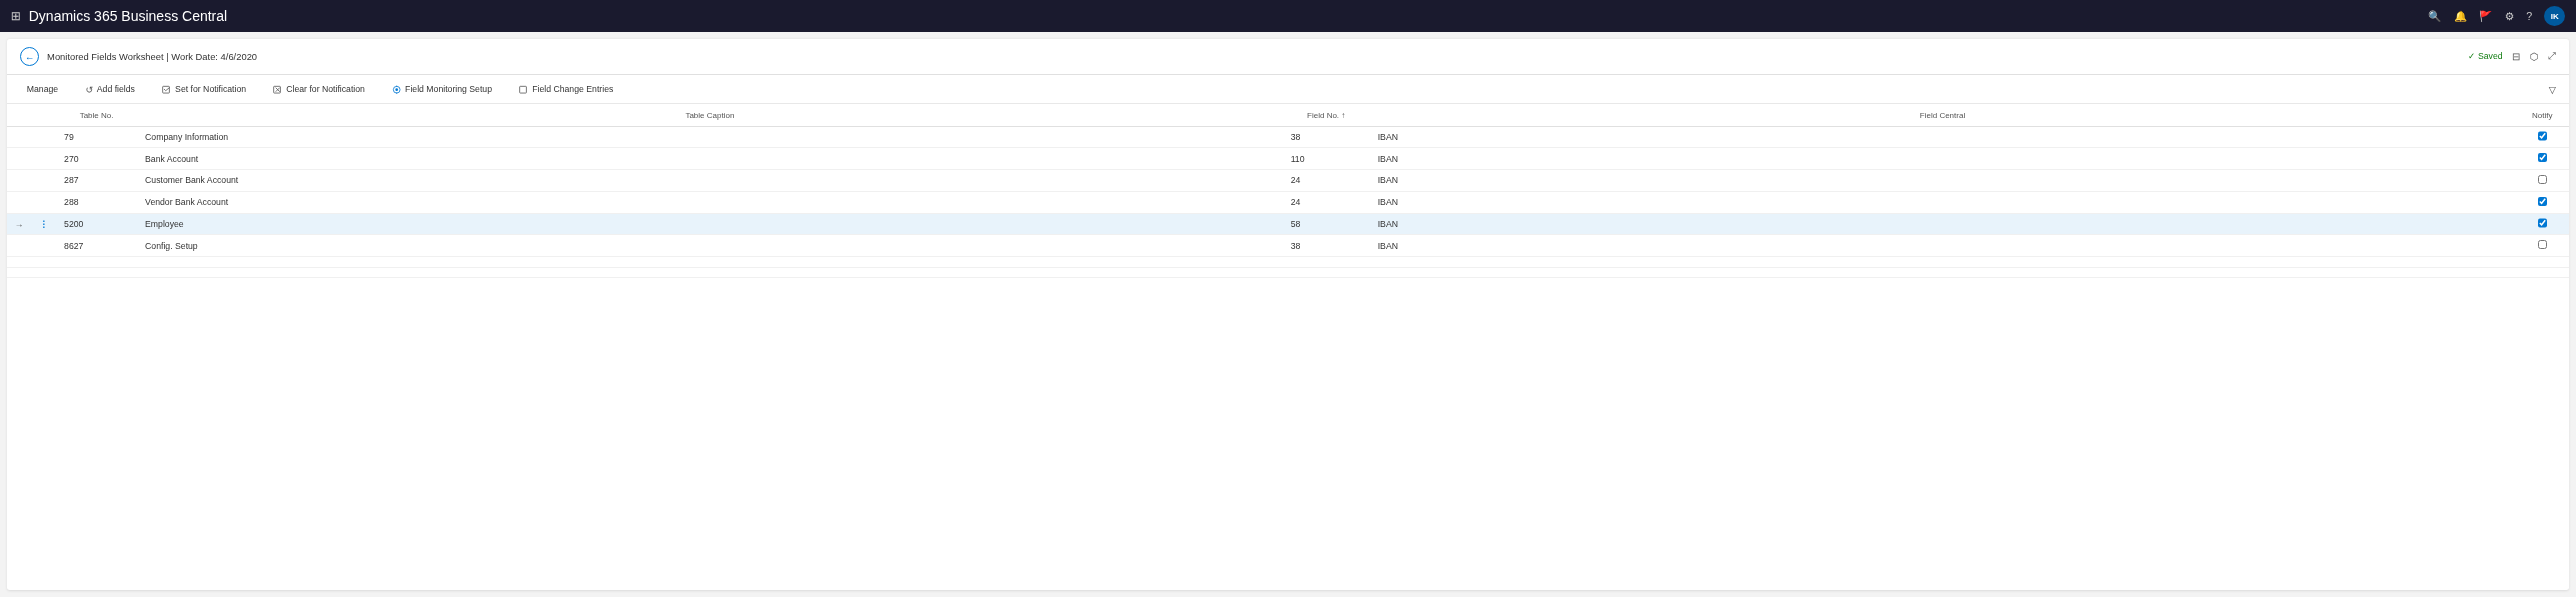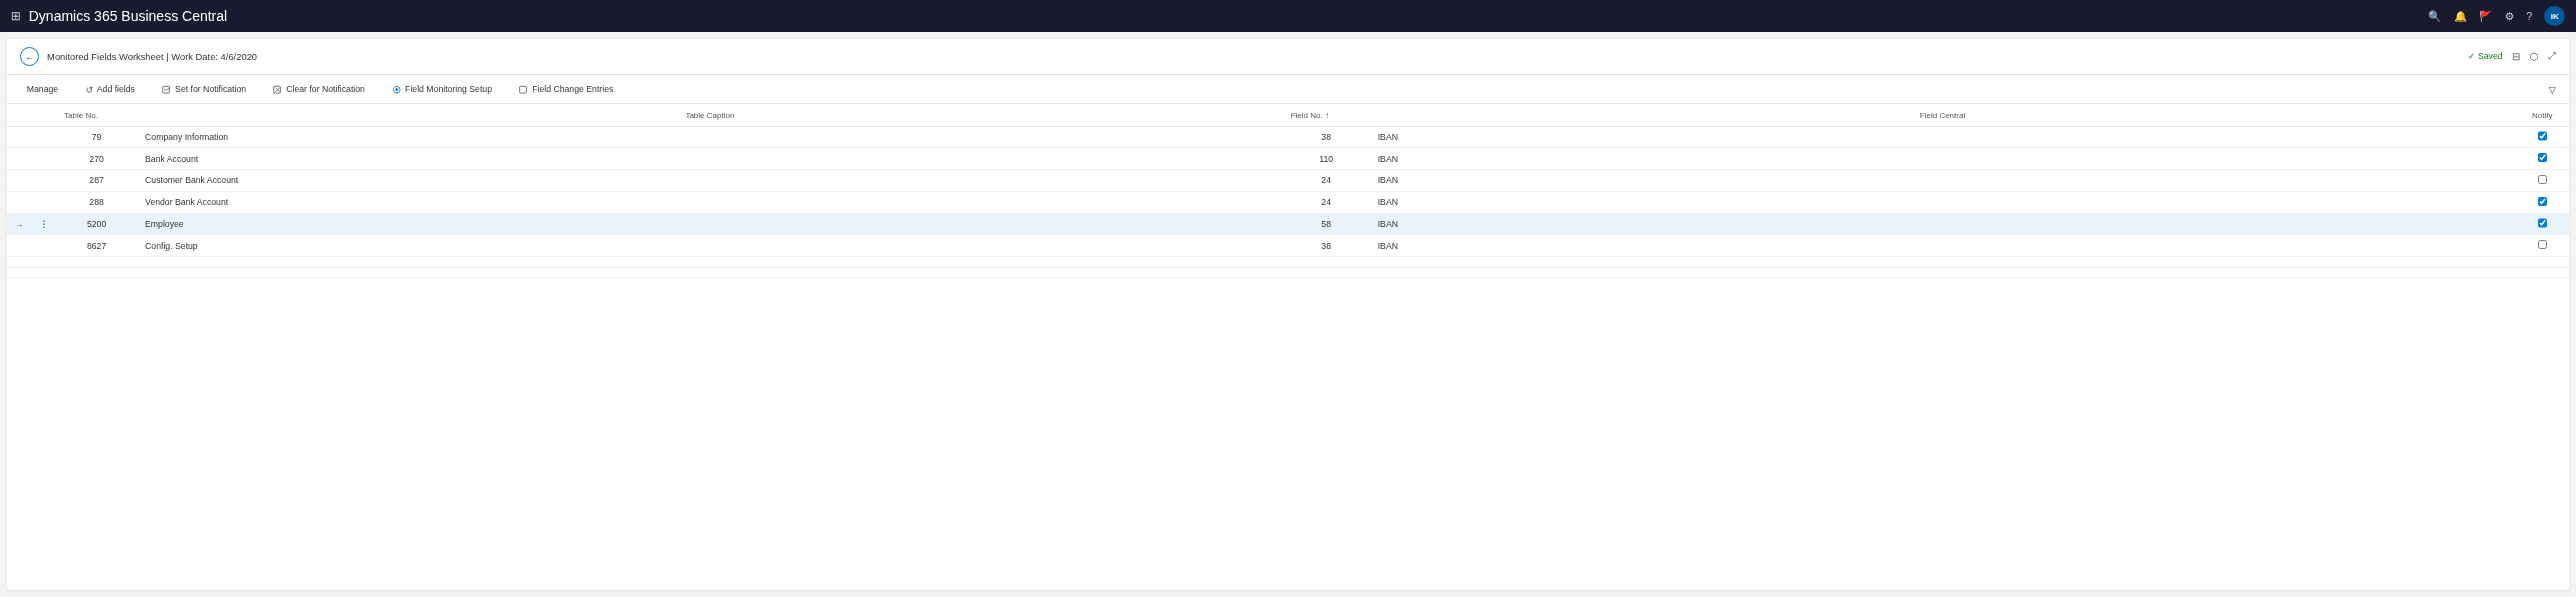--- a/index.html
+++ b/index.html
@@ -125,41 +125,41 @@
 
     
     .table-area {
       padding: 0;
     }
     .data-table {
       width: 100%;
       border-collapse: collapse;
     }
     .data-table thead th {
-      text-align: left;
+      text-align: center;
       font-weight: 400;
       color: #555;
       font-size: 8px;
       padding: 6.7px 8px 5.4px;
       border-bottom: 0.7px solid #e0e0e0;
       white-space: nowrap;
     }
     .data-table thead th.left { text-align: center; }
     .data-table thead th.center { text-align: center; }
 
     .data-table tbody tr {
       border-bottom: 0.7px solid #f0f0f0;
     }
     .data-table tbody tr.active-row {
       background: #e8f3fb;
     }
     .data-table tbody td {
       padding: 4.7px 8px;
       font-size: 8.7px;
-      text-align: center;
+      text-align: left;
       vertical-align: middle;
     }
     .data-table tbody td.left { text-align: left; }
     .data-table tbody td.center { text-align: center; }
 
     
     .row-indicator {
       width: 20px;
       text-align: center;
       color: #555;

